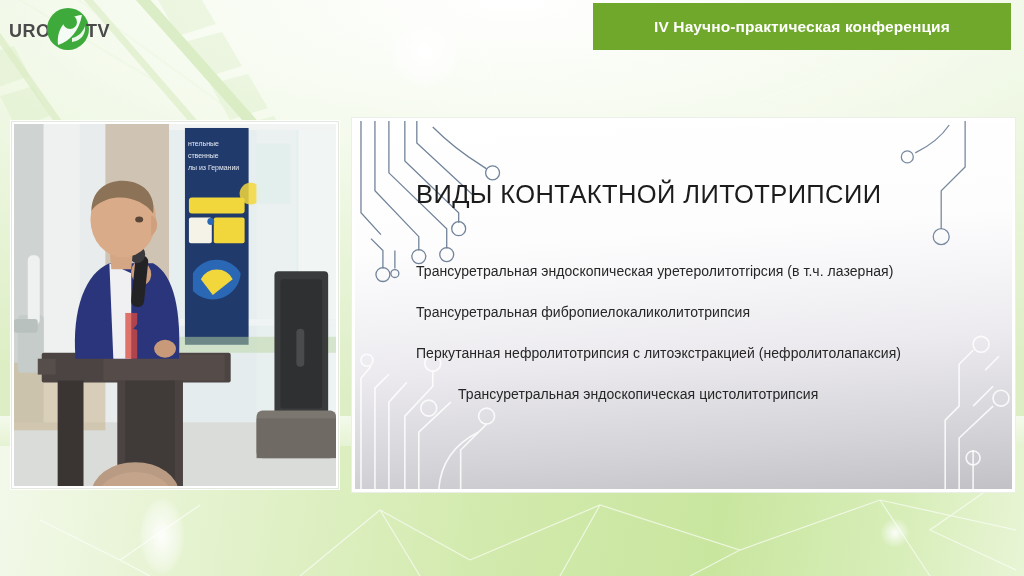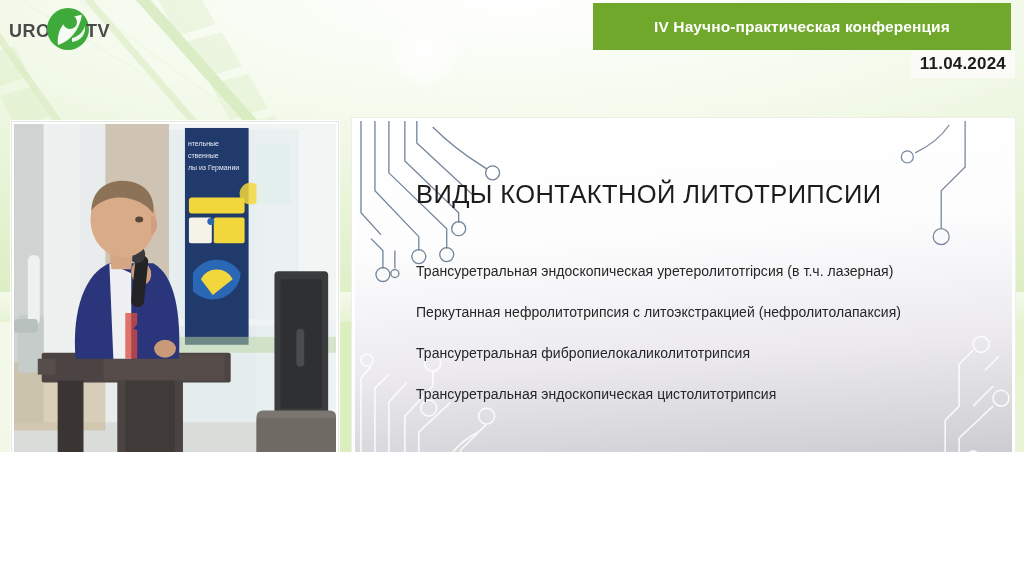--- a/index.html
+++ b/index.html
@@ -13,21 +13,21 @@
     overflow: hidden;
     font-family: "Liberation Sans", "DejaVu Sans", sans-serif;
     position: relative;
   }
 
   
   #stage {
     position: absolute;
     inset: 0;
     width: 1024px;
-    height: 452px;
+    height: 576px;
     overflow: hidden;
   }
 
   
   .bg-base {
     position: absolute;
     inset: 0;
     background:
       radial-gradient(120% 70% at 50% 0%, #ffffff 0%, #f4faec 38%, #eaf5db 62%, #ddeec4 100%),
       linear-gradient(180deg, #f6fbf0 0%, #eef7e1 45%, #dff0c6 78%, #cfe8ad 100%);
@@ -158,21 +158,21 @@
     right: 20px;
   }
   #slide-bullets .bullet {
     color: #262626;
     font-size: 14px;
     line-height: 17px;
     margin-bottom: 24px;
     white-space: nowrap;
     letter-spacing: .05px;
   }
-  #slide-bullets .bullet:last-child { margin-bottom: 0; }
+  #slide-bullets .bullet:last-child { margin-bottom: 0; margin-left: 42px; }
 </style>
 </head>
 <body>
 
 <div id="stage">
 
   <div class="bg-base"></div>
 
   <svg class="bg-film" viewBox="0 0 420 230" preserveAspectRatio="none">
     <g opacity="0.55" fill="none" stroke="#bcdc96" stroke-width="11">
@@ -256,21 +256,20 @@
         <path d="M 26 31 C 32 30 37 25 39 19 C 40 27 35 34 26 35 Z" fill="#ffffff" opacity="0.9"></path>
       </g>
       <text x="80" y="33" font-family="Liberation Sans, sans-serif" font-size="18" font-weight="bold" fill="#4a4a4a" letter-spacing="0.5">TV</text>
     </svg>
   </div>
 
   <div id="conf-banner">
     <div class="line">IV Научно-практическая конференция</div>
   </div>
 
-  <div id="date-badge">11.04.2024</div>
 
   <div id="video-panel">
     <div id="video-photo">
       <svg width="100%" height="100%" viewBox="0 0 324 364" preserveAspectRatio="xMidYMid slice">
 
         <rect x="0" y="0" width="324" height="364" fill="#e9ecec"></rect>
         <rect x="0" y="0" width="30" height="364" fill="#cfd4d2"></rect>
         <rect x="30" y="0" width="36" height="364" fill="#eef1f0"></rect>
 
         <rect x="92" y="0" width="64" height="244" fill="#cfc3b4"></rect>
@@ -410,21 +409,21 @@
           <circle cx="628" cy="224" r="8"></circle>
           <circle cx="648" cy="278" r="8"></circle>
           <circle cx="620" cy="338" r="7"></circle>
         </g>
       </svg>
 
       <div id="slide-title">ВИДЫ КОНТАКТНОЙ ЛИТОТРИПСИИ</div>
 
       <div id="slide-bullets">
         <div class="bullet">Трансуретральная эндоскопическая уретеролитотripсия (в т.ч. лазерная)</div>
+        <div class="bullet">Трансуретральная фибропиелокаликолитотрипсия</div>
         <div class="bullet">Перкутанная нефролитотрипсия с литоэкстракцией (нефролитолапаксия)</div>
-        <div class="bullet">Трансуретральная фибропиелокаликолитотрипсия</div>
         <div class="bullet">Трансуретральная эндоскопическая цистолитотрипсия</div>
       </div>
 
     </div>
   </div>
 
 </div>
 
 </body></html>

